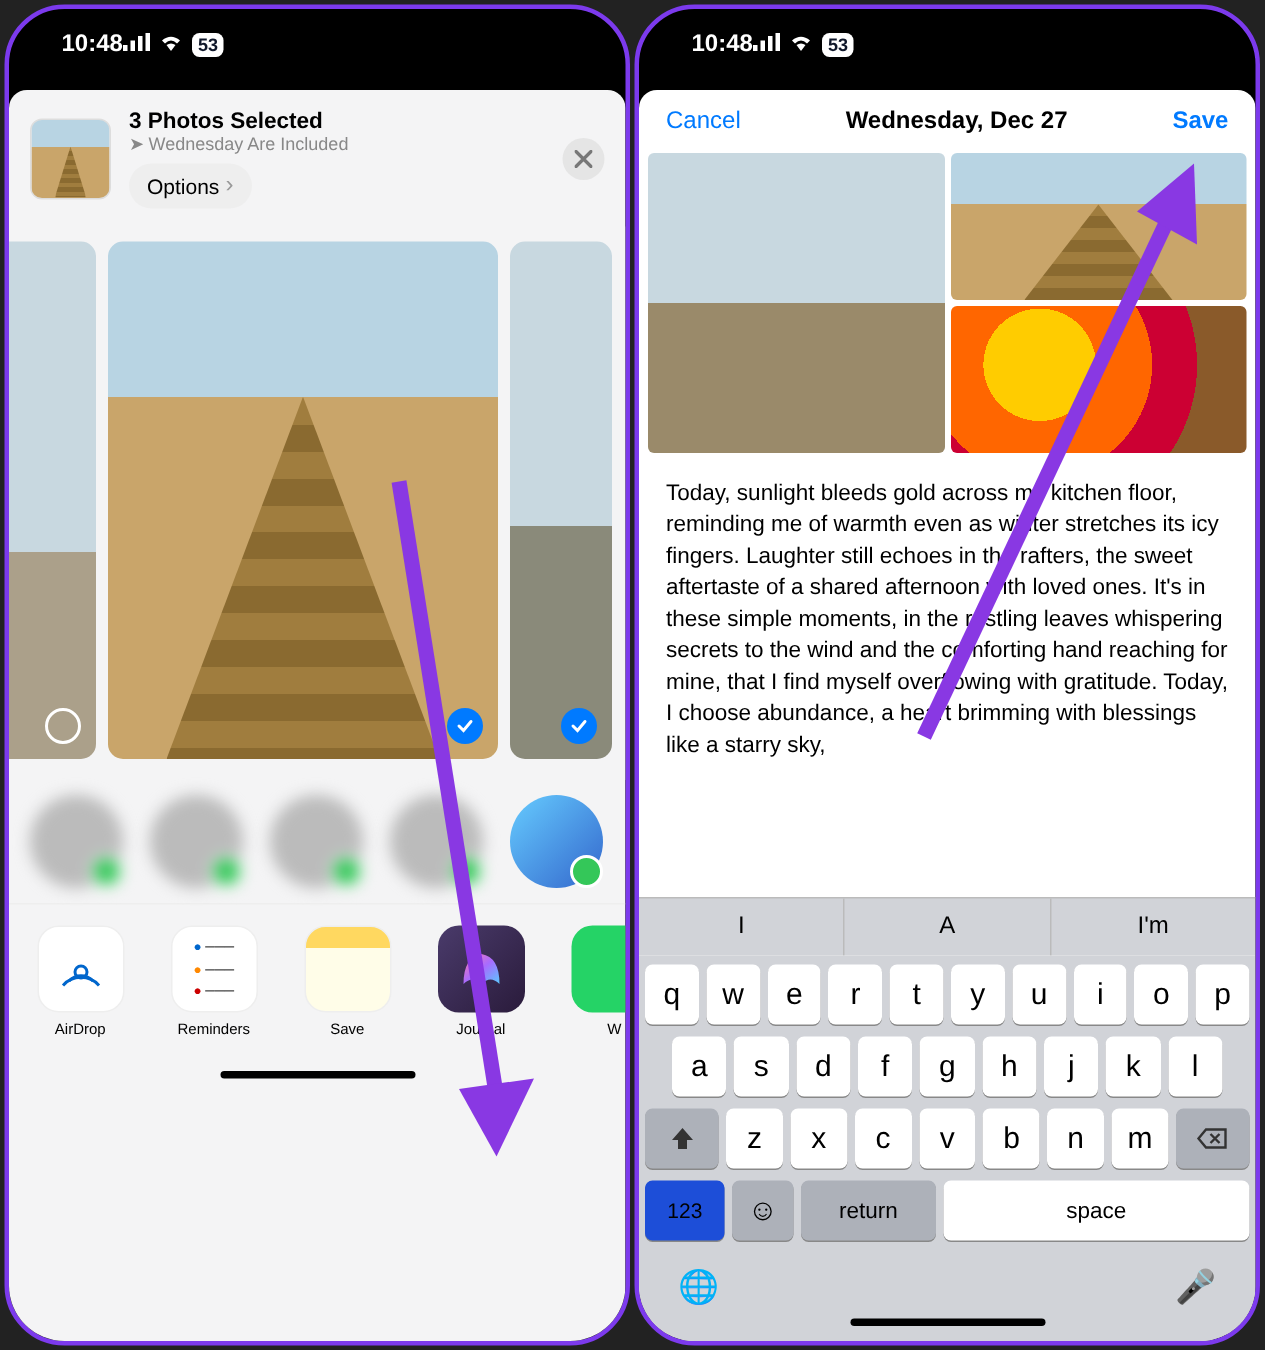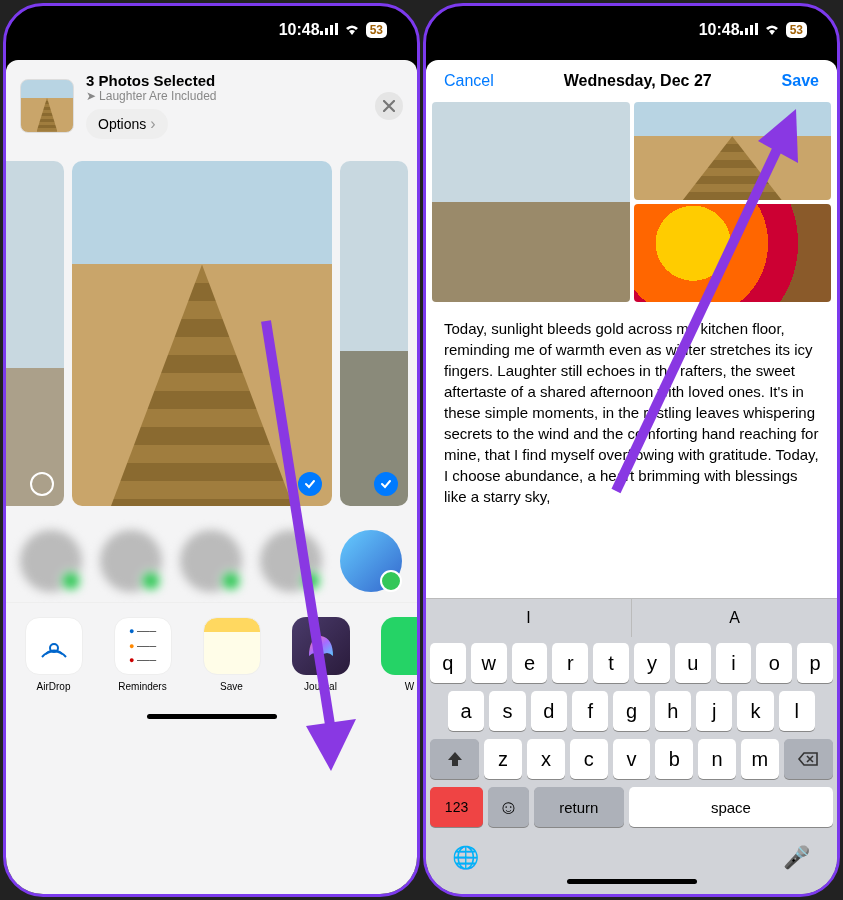--- a/index.html
+++ b/index.html
@@ -1,21 +1,21 @@
 <!DOCTYPE html>
 <html><head>
 <meta charset="utf-8">
 <style>
 * { box-sizing: border-box; margin: 0; padding: 0; }
 body { font-family: -apple-system, BlinkMacSystemFont, "Segoe UI", sans-serif; background: #222; display: flex; gap: 3px; padding: 3px; width: 843px; height: 900px; }
 .phone { flex: 1; background: #000; border-radius: 40px; border: 3px solid #7c3aed; overflow: hidden; display: flex; flex-direction: column; position: relative; }
-.status-bar { height: 48px; display: flex; align-items: center; justify-content: flex-end; padding: 0 30px 0 35px; color: #fff; font-weight: 600; font-size: 16px; }
+.status-bar { height: 48px; display: flex; align-items: center; justify-content: flex-start; padding: 0 30px 0 35px; color: #fff; font-weight: 600; font-size: 16px; }
 .status-right { display: flex; align-items: center; gap: 5px; }
 .signal svg, .wifi svg { fill: #fff; }
-.battery { display: flex; align-items: center; gap: 2px; background: #fff; color: #a16207; border-radius: 5px; padding: 1px 4px; font-size: 12px; font-weight: 700; }
+.battery { display: flex; align-items: center; gap: 2px; background: #fff; color: #0f172a; border-radius: 5px; padding: 1px 4px; font-size: 12px; font-weight: 700; }
 .sheet { flex: 1; background: #fff; border-radius: 12px 12px 0 0; display: flex; flex-direction: column; margin-top: 6px; overflow: hidden; }
 
 
 .sheet-header { display: flex; align-items: center; padding: 12px 14px; gap: 12px; }
 .thumb { width: 54px; height: 54px; border-radius: 8px; background: linear-gradient(180deg,#b8d4e3 0%,#b8d4e3 35%,#c9a56a 35%,#c9a56a 100%); border: 1px solid #ddd; position:relative; overflow:hidden; }
 .thumb::after{content:'';position:absolute;inset:35% 30% 0 30%;background:repeating-linear-gradient(180deg,#a07d3e 0 3px,#8a6a30 3px 6px);clip-path:polygon(50% 0,100% 100%,0 100%);}
 .header-info { flex: 1; }
 .header-title { font-size: 15px; font-weight: 600; }
 .header-sub { font-size: 12px; color: #888; display: flex; align-items: center; gap: 3px; }
 .close-btn { width: 28px; height: 28px; border-radius: 50%; background: #e5e5e5; display: flex; align-items: center; justify-content: center; color: #666; font-size: 14px; cursor: pointer; }
@@ -61,21 +61,21 @@
 .journal-text { padding: 16px 18px; font-size: 15px; line-height: 1.4; flex: 1; overflow: hidden; }
 .suggestions { display: flex; border-top: 1px solid #bbb; background:#d1d3d8;}
 .sugg { flex: 1; text-align: center; padding: 10px; font-size: 16px; border-right: 1px solid #bbb; cursor:pointer;}
 .sugg:last-child { border-right: none; }
 .keyboard { background: #d1d3d8; padding: 6px 4px 4px; }
 .krow { display: flex; gap: 5px; margin-bottom: 8px; justify-content: center; }
 .key { background: #fff; border-radius: 5px; height: 40px; flex: 1; display: flex; align-items: center; justify-content: center; font-size: 20px; box-shadow: 0 1px 0 #888; cursor:pointer;}
 .key.mod { background: #adb1b9; flex: 1.3; }
 .key.space { flex: 5; font-size: 15px; }
 .key.ret { flex: 2.2; background: #adb1b9; font-size: 15px; }
-.key.num { flex: 1.3; background: #ef4444; font-size: 14px; }
+.key.num { flex: 1.3; background: #1d4ed8; font-size: 14px; }
 .bottom-row { display: flex; justify-content: space-between; padding: 10px 22px 0; }
 .globe, .mic { font-size: 22px; color: #555; }
 
 
 .arrow { position: absolute; pointer-events: none; z-index: 100; }
 .arrow-path { stroke: #8938e3; stroke-width: 10; fill: none; }
 .arrow-head { fill: #8938e3; }
 
 .sheet-top-bg{background:#f4f4f5;}
 </style>
@@ -99,21 +99,21 @@
     </div>
   </div>
 
   <div class="sheet sheet-top-bg">
     <div class="sheet-header">
       <div class="thumb"></div>
       <div class="header-info">
         <div class="header-title">3 Photos Selected</div>
         <div class="header-sub">
           <span>➤</span>
-          <span>Laughter Are Included</span>
+          <span>Wednesday Are Included</span>
         </div>
         <button class="options-btn">Options</button>
       </div>
       <div class="close-btn">
         <svg width="12" height="12" viewBox="0 0 12 12">
             <path d="M1 1 L11 11 M11 1 L1 11" stroke="#777" stroke-width="2.2" stroke-linecap="round"></path>
           </svg>
       </div>
     </div>
 
@@ -225,20 +225,21 @@
       <div class="jp jp1"></div>
       <div class="jp jp2"></div>
       <div class="jp jp3"></div>
     </div>
 
     <div class="journal-text">Today, sunlight bleeds gold across my kitchen floor, reminding me of warmth even as winter stretches its icy fingers. Laughter still echoes in the rafters, the sweet aftertaste of a shared afternoon with loved ones. It's in these simple moments, in the rustling leaves whispering secrets to the wind and the comforting hand reaching for mine, that I find myself overflowing with gratitude. Today, I choose abundance, a heart brimming with blessings like a starry sky,</div>
 
     <div class="suggestions">
       <div class="sugg">I</div>
       <div class="sugg">A</div>
+      <div class="sugg">I'm</div>
     </div>
 
     <div class="keyboard">
       <div class="krow">
         <div class="key">q</div>
         <div class="key">w</div>
         <div class="key">e</div>
         <div class="key">r</div>
         <div class="key">t</div>
         <div class="key">y</div>

